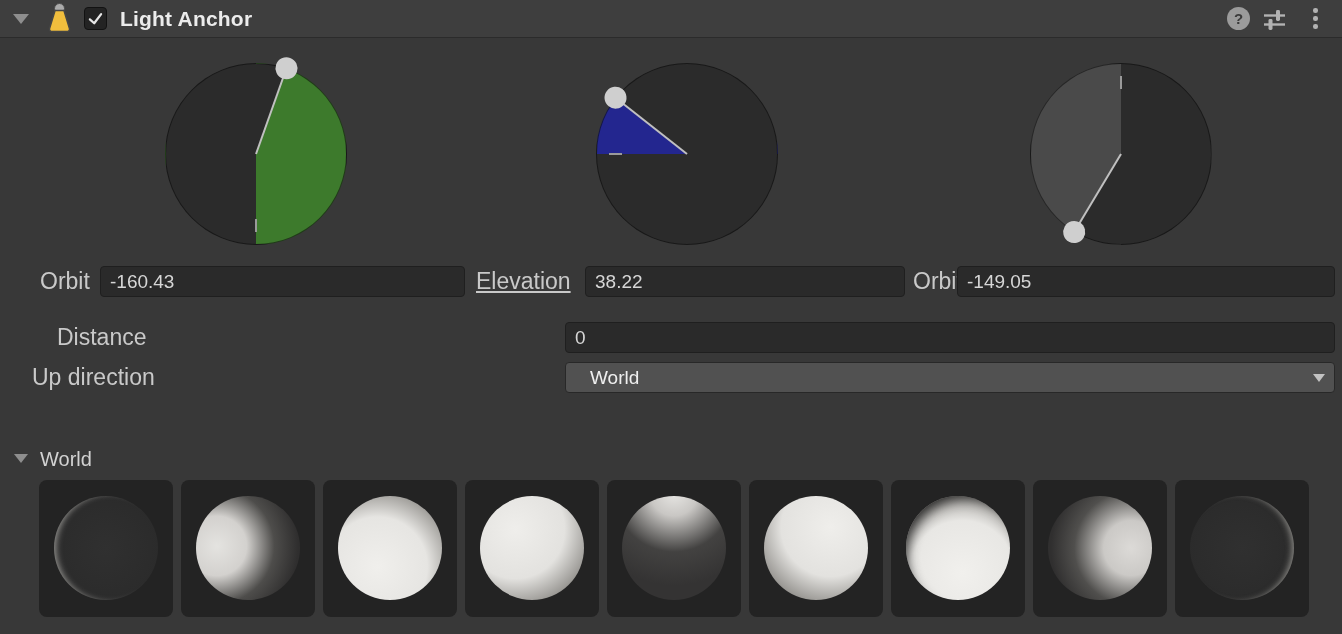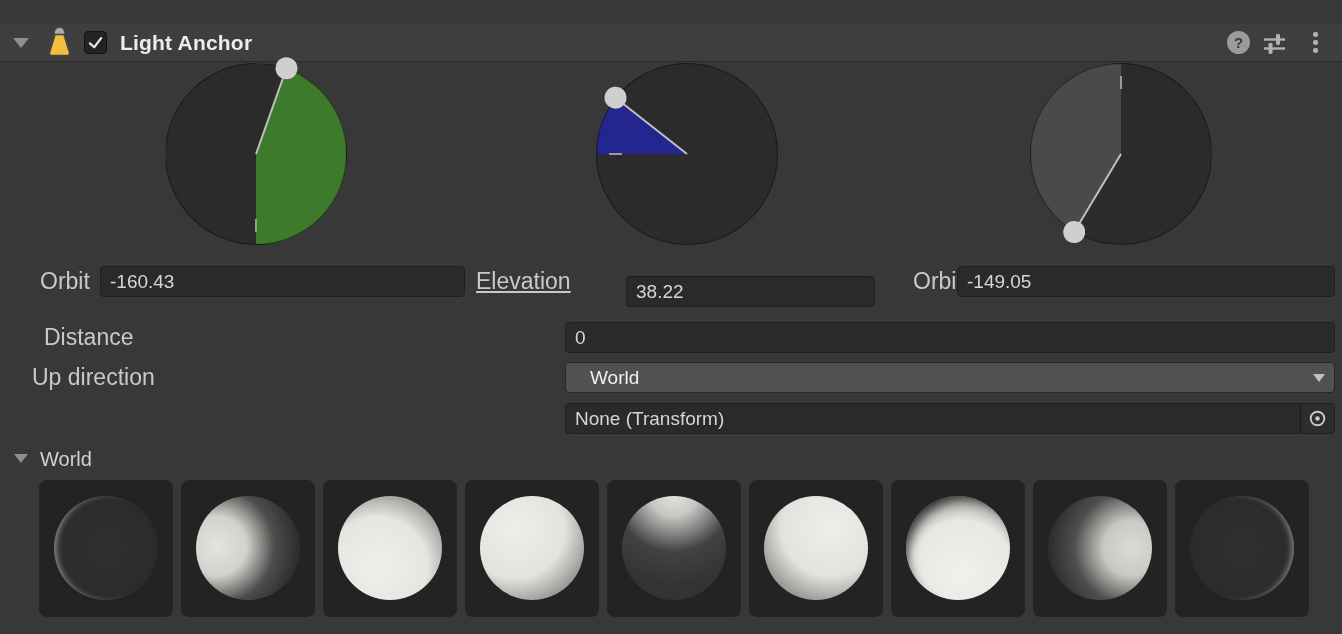--- a/index.html
+++ b/index.html
@@ -5,21 +5,21 @@
   * { margin:0; padding:0; box-sizing:border-box; }
   html,body { background:#383838; }
   .root {
     position:relative; width:1342px; height:634px; overflow:hidden;
     background:#383838; font-family:"Liberation Sans", sans-serif;
     color:#C8C8C8; -webkit-font-smoothing:antialiased;
   }
   
   .header {
     position:absolute; left:0; top:0; width:1342px; height:38px;
-    background:#3E3E3E; border-bottom:1px solid #2B2B2B;margin-top:24px;
+    background:#3E3E3E; border-bottom:1px solid #2B2B2B;
   }
   .tri-down {
     width:0; height:0; border-left:8px solid transparent;
     border-right:8px solid transparent; border-top:10px solid #8E8E8E;
   }
   .header .foldout { position:absolute; left:13px; top:14px; }
   .light-svg { position:absolute; left:43px; top:2px; }
   .checkbox {
     position:absolute; left:84px; top:7px; width:23px; height:23px;
     background:#232323; border:1px solid #121212; border-radius:4px;
@@ -152,43 +152,34 @@
     <div class="tick" style="transform: rotate(0deg); border-top-color: rgb(154, 154, 154);"></div>
     <div class="needle" style="transform: rotate(-149.05deg); background: rgb(192, 192, 192);">
       <div class="handle" style="background: rgb(207, 207, 207);"></div>
     </div>
   </div>
 
   <div class="row-angles">
     <span class="lbl" style="left:40px;  top:266px;">Orbit</span>
     <input class="tfield" style="left: 100px; top: 266px; width: 365px;" type="text" value="-160.43">
     <span class="lbl" style="left:476px; top:266px;text-decoration:underline;">Elevation</span>
-    <input class="tfield" style="left: 585px; top: 276px; width: 249px; margin-left: 41px;" type="text" value="38.22">
+    <input class="tfield" style="left: 585px; top: 266px; width: 320px;" type="text" value="38.22">
     <span class="lbl" style="left:913px; top:266px;">Orbit</span>
     <input class="tfield" style="left: 957px; top: 266px; width: 378px;" type="text" value="-149.05">
   </div>
 
-  <span class="lbl" style="left:44px; top:322px;text-align:center;">Distance</span>
+  <span class="lbl" style="left:57px; top:322px;text-align:center;">Distance</span>
   <input class="tfield" style="left: 565px; top: 322px; width: 770px;" type="text" value="0">
 
   <span class="lbl" style="left:32px; top:362px;">Up direction</span>
   <div class="dropdown" style="left:565px; top:362px; width:770px;padding-left:24px;">
     <span>World</span>
     <div class="dd-arrow"></div>
   </div>
 
-  <div class="objfield" style="left:565px; top:403px; width:770px;">
-    <span>None (Transform)</span>
-    <div class="obj-picker">
-      <svg width="21" height="21" viewBox="0 0 21 21">
-        <circle cx="10.5" cy="10.5" r="6.8" fill="none" stroke="#C9C9C9" stroke-width="1.9"></circle>
-        <circle cx="10.5" cy="10.5" r="2.3" fill="#C9C9C9"></circle>
-      </svg>
-    </div>
-  </div>
 
   <div class="common-row">
     <div class="foldout tri-down" style="border-left-width:7px;border-right-width:7px;border-top-width:9px;"></div>
     <span class="common-label">World</span>
   </div>
 
   <div class="thumb p1" style="left:39px;" title="rim-left">
       <div class="sphere"></div>
     </div>
   <div class="thumb p2" style="left:181px;" title="light-left">

